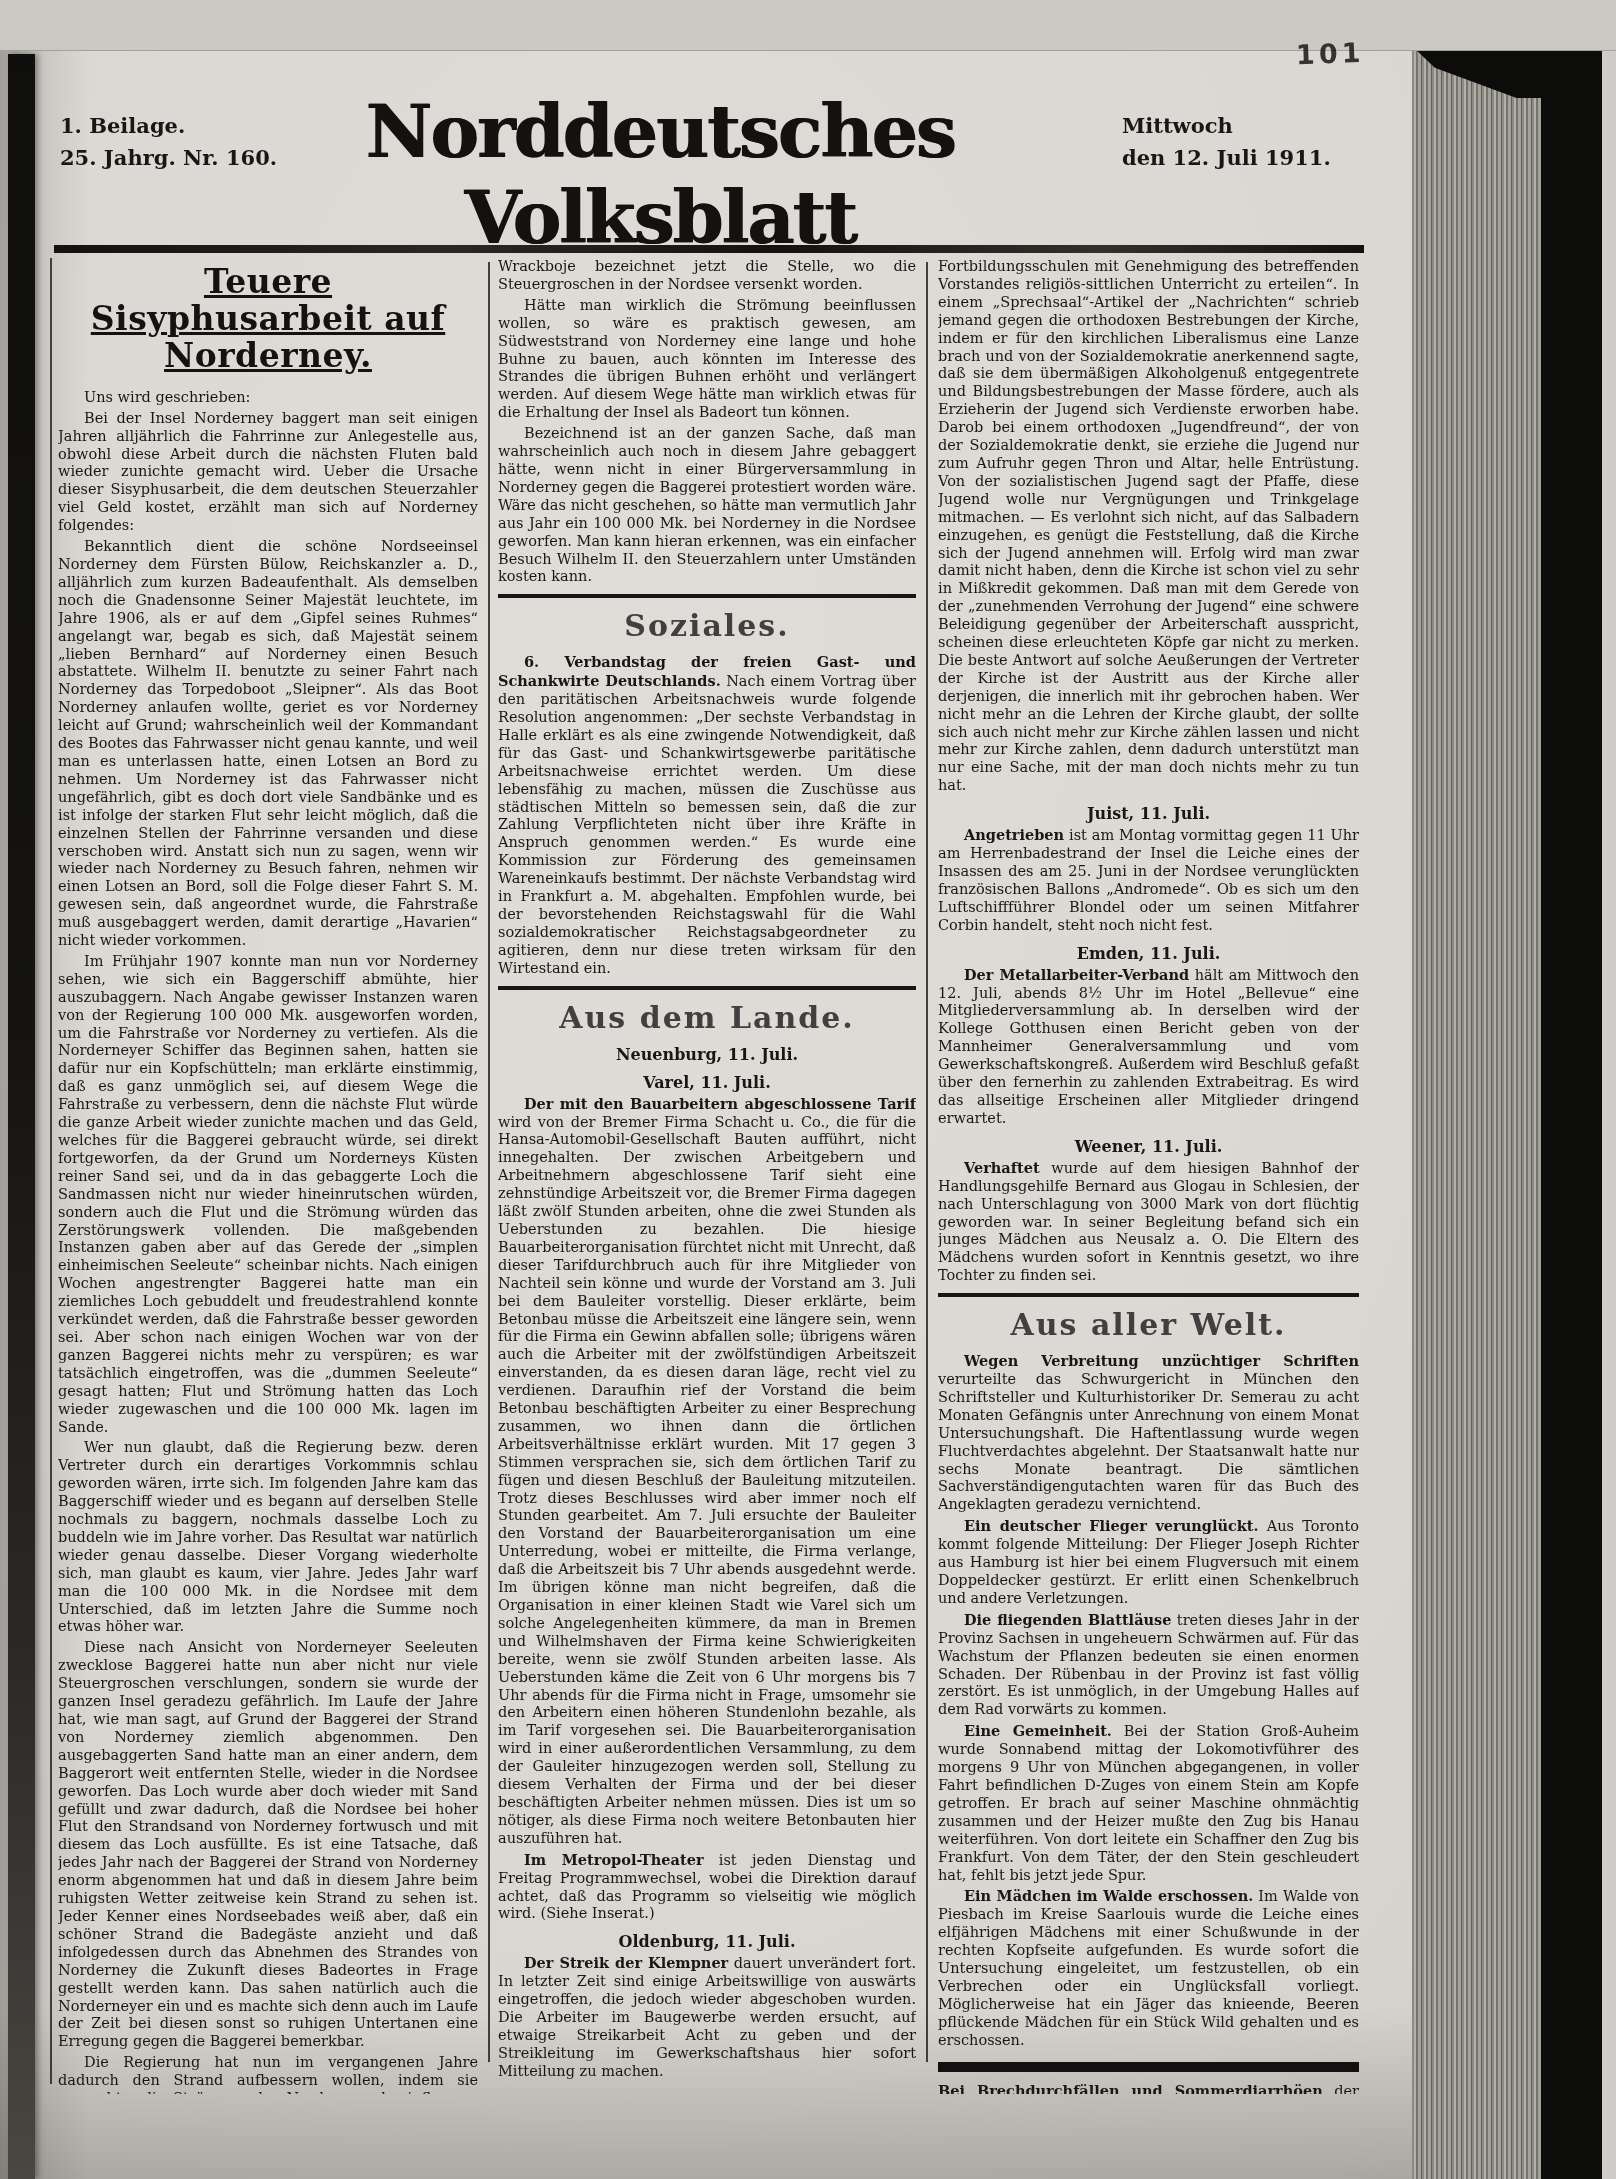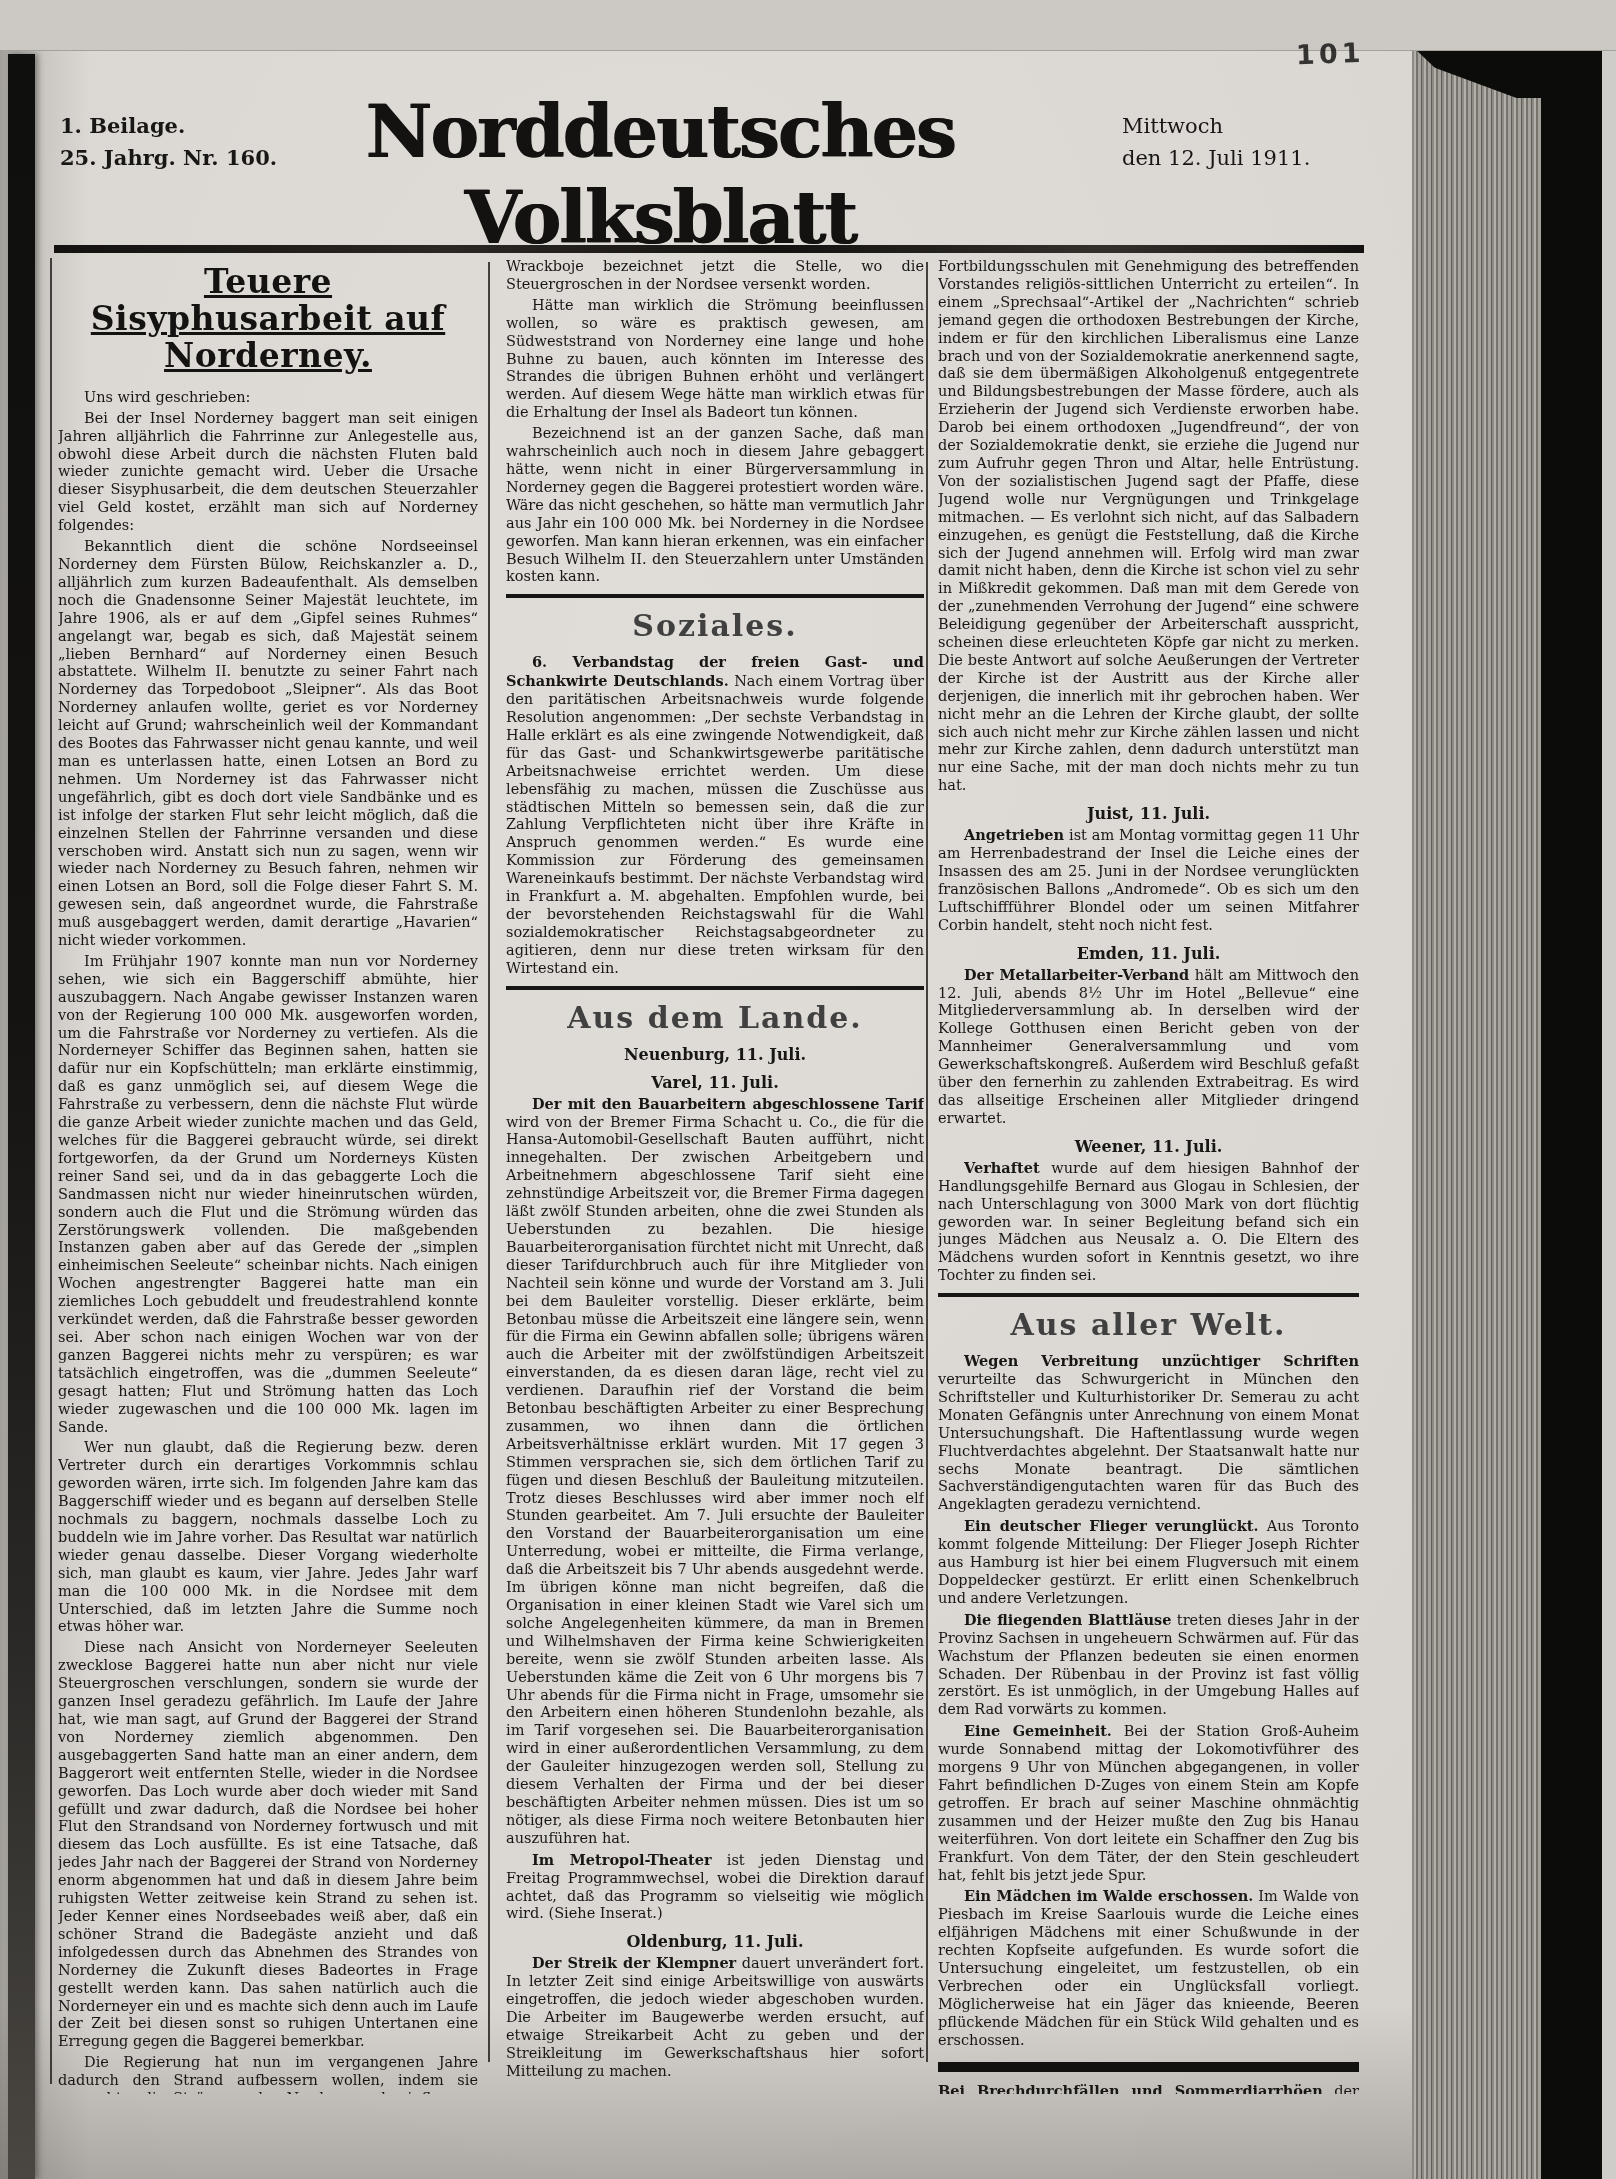--- a/index.html
+++ b/index.html
@@ -23,31 +23,31 @@
         clip-path:polygon(0 0,100% 0,100% 100%,55% 100%,12% 42%);}
 
   .page-number{position:absolute;left:1296px;top:38px;z-index:7;
         font-family:"DejaVu Sans",sans-serif;font-weight:bold;font-size:27px;
         letter-spacing:4px;color:#1f1e1d;transform:rotate(-2deg);opacity:.88;}
 
   .m-left{position:absolute;left:60px;top:110px;font-size:21px;font-weight:bold;line-height:32px;white-space:pre-line;}
   .m-title{position:absolute;left:198px;top:88px;width:924px;text-align:center;
         font-size:73px;font-weight:bold;letter-spacing:-2px;color:#141210;
         text-shadow:1px 0 0 #141210;}
-  .m-right{position:absolute;left:1122px;top:110px;font-size:21px;font-weight:normal;line-height:32px;white-space:pre-line;}
+  .m-right{position:absolute;left:1122px;top:110px;font-size:21px;font-weight:bold;line-height:32px;white-space:pre-line;}
   .m-rule{position:absolute;left:54px;top:245px;width:1310px;height:8px;
         background:linear-gradient(90deg,#141210 0%,#2a2724 30%,#141210 55%,#33302c 80%,#141210 100%);}
 
   .fold-line{position:absolute;left:50px;top:258px;width:2px;height:1826px;background:rgba(25,23,20,.78);}
   .col-sep{position:absolute;top:262px;width:2px;height:1800px;background:rgba(40,37,33,.85);}
   #sep1{left:488px;} #sep2{left:926px;}
 
   .col{position:absolute;top:258px;height:1836px;overflow:hidden;}
   #col1{left:58px;width:420px;}
-  #col2{left:498px;width:418px;margin-left:8px;}
+  #col2{left:498px;width:418px;}
   #col3{left:938px;width:421px;}
 
   .article-headline{font-size:33px;font-weight:bold;text-align:center;line-height:1.12;
         letter-spacing:.5px;margin:6px 0 14px;color:#151311;text-decoration:underline;}
   .section-head{font-size:30px;font-weight:bold;text-align:center;letter-spacing:2px;
         margin:10px 0 10px;color:#404040;}
   .dateline{font-size:16px;font-weight:bold;text-align:center;margin:9px 0 3px;}
   .body-para{font-size:14.5px;line-height:17.9px;text-align:justify;margin:0 0 3px;text-indent:26px;}
   .body-para.noindent{text-indent:0;}
   .lead{font-weight:bold;}

